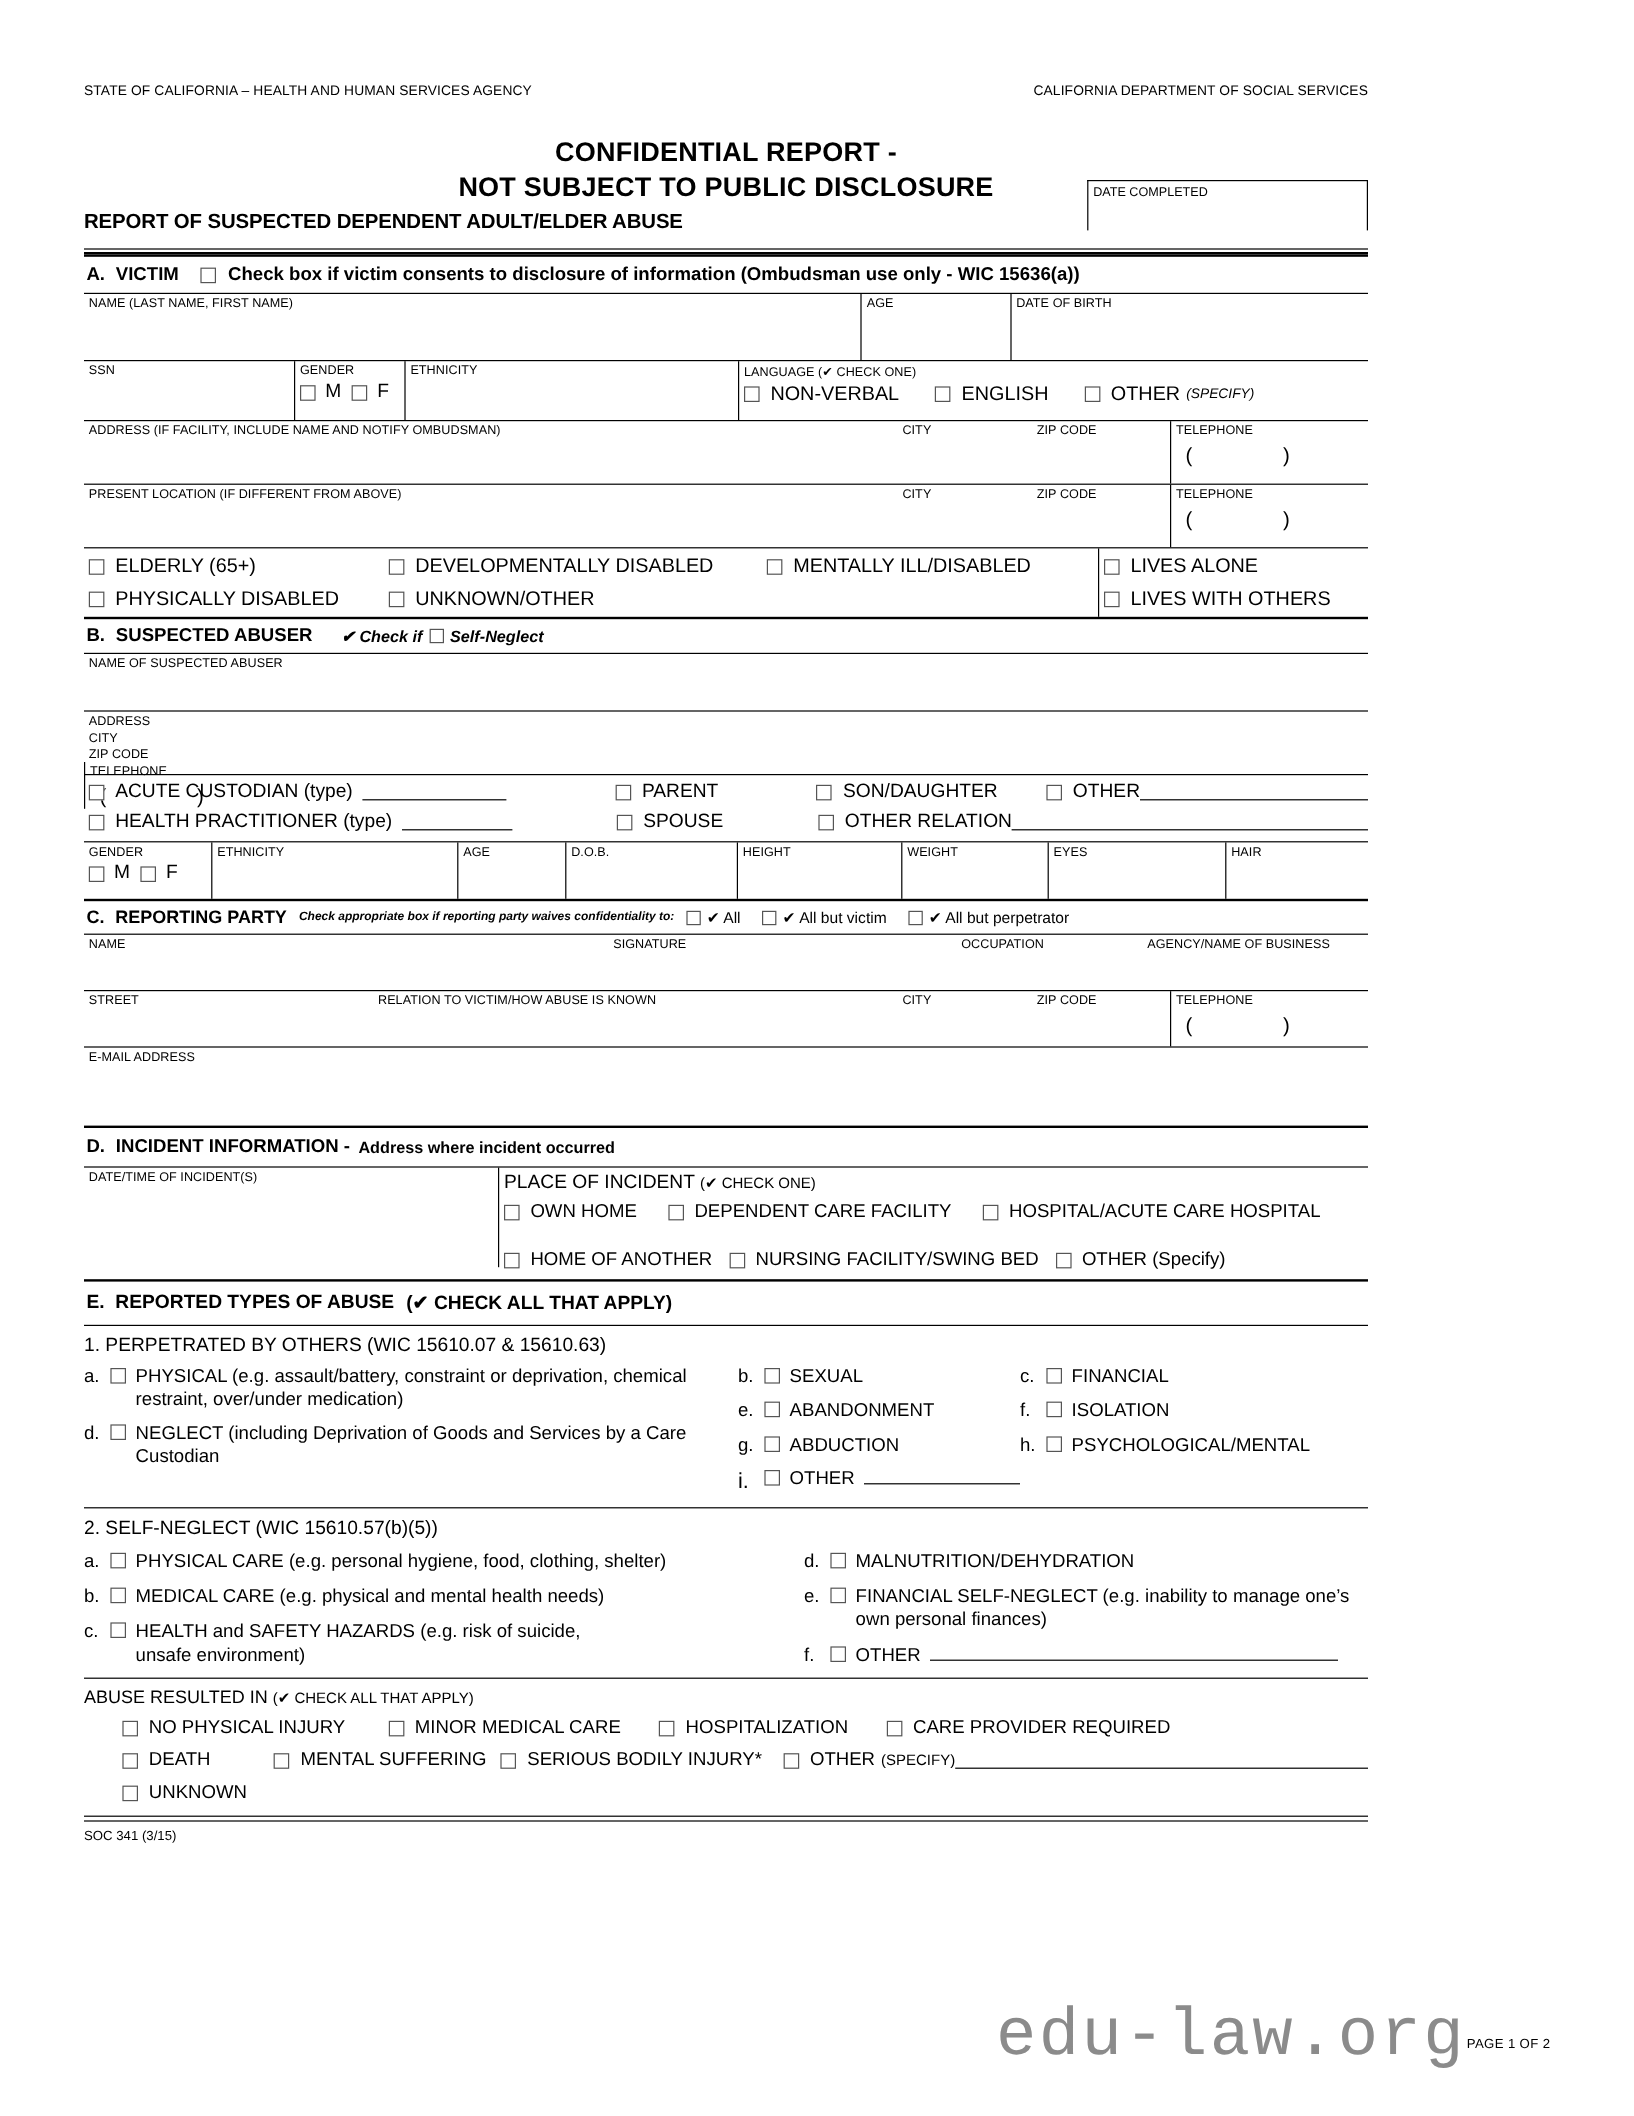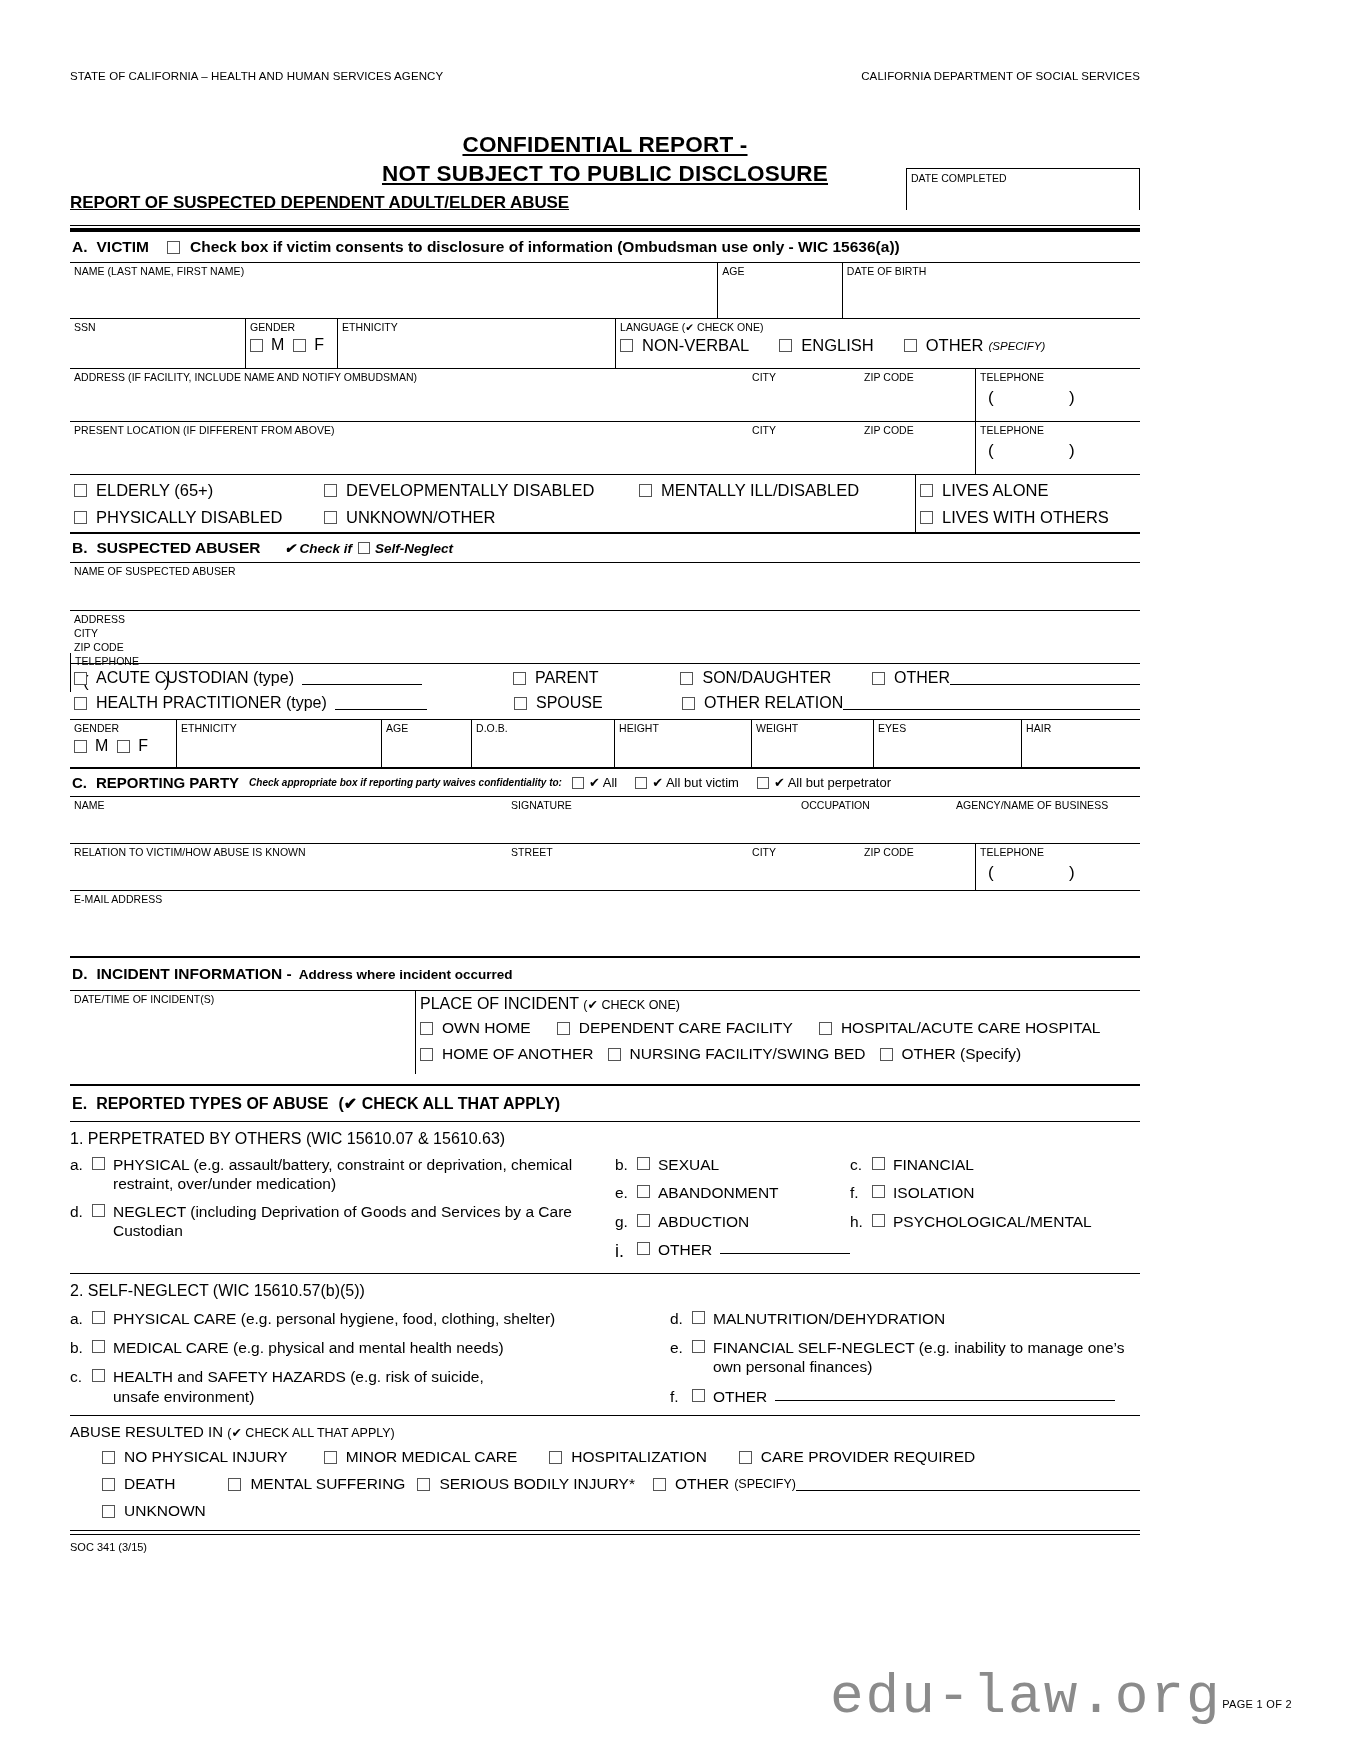--- a/index.html
+++ b/index.html
@@ -8,21 +8,21 @@
     background: #ffffff;
     font-family: "Liberation Sans", sans-serif;
     color: #000;
     position: relative;
     overflow: hidden;
   }
   .page { position: absolute; left: 70px; top: 0; width: 1070px; }
 
   
   .agency-row { display: flex; justify-content: space-between; padding-top: 70px; font-size: 11.5px; letter-spacing: .1px; }
-  .title-block { margin-top: 48px; position: relative; text-decoration: underline; }
+  .title-block { margin-top: 30px; position: relative; }
   .doc-title { text-align: center; font-size: 22.5px; font-weight: bold; line-height: 1.30; letter-spacing: .2px; padding-right: 0px; }
   .subtitle-row { display: flex; align-items: flex-end; margin-top: 4px; }
   .subtitle { font-size: 17px; font-weight: bold; letter-spacing: -.1px; white-space: nowrap; text-align: right; }
 
   .date-completed-box {
     position: absolute; right: 0px; top: 38px; width: 234px; height: 42px;
     border: 1px solid #000; border-bottom: none;
   }
   .date-completed-box .lbl { font-size: 10.5px; padding: 3px 0 0 4px; }
 
@@ -360,25 +360,25 @@
     </div>
     <div class="cell" style="width:155px;border-left:none;">
       <div class="lbl">OCCUPATION</div>
     </div>
     <div class="cell" style="width:188px;border-left:none;">
       <div class="lbl">AGENCY/NAME OF BUSINESS</div>
     </div>
   </div>
 
   <div class="fieldrow" style="height:47px;">
+    <div class="cell" style="width:241px;border-left:none;">
+      <div class="lbl">STREET</div>
+    </div>
     <div class="cell" style="width:437px;border-left:none;">
       <div class="lbl">RELATION TO VICTIM/HOW ABUSE IS KNOWN</div>
-    </div>
-    <div class="cell" style="width:241px;border-left:none;">
-      <div class="lbl">STREET</div>
     </div>
     <div class="cell" style="width:112px;border-left:none;">
       <div class="lbl">CITY</div>
     </div>
     <div class="cell" style="width:115px;border-left:none;">
       <div class="lbl">ZIP CODE</div>
     </div>
     <div class="cell" style="width:165px;">
       <div class="lbl">TELEPHONE</div>
       <div class="paren">(&nbsp;&nbsp;)</div>
@@ -414,21 +414,21 @@
         </span>
         <span class="opt" style="margin-right:26px;">
           <span class="cb"></span>
           <span>DEPENDENT CARE FACILITY</span>
         </span>
         <span class="opt">
           <span class="cb"></span>
           <span>HOSPITAL/ACUTE CARE HOSPITAL</span>
         </span>
       </div>
-      <div class="optrow" style="margin-top:8px;font-size:15.5px;">
+      <div class="optrow" style="margin-top:22px;font-size:15.5px;">
         <span class="opt" style="margin-right:14px;">
           <span class="cb"></span>
           <span>HOME OF ANOTHER</span>
         </span>
         <span class="opt" style="margin-right:14px;">
           <span class="cb"></span>
           <span>NURSING FACILITY/SWING BED</span>
         </span>
         <span class="opt">
           <span class="cb"></span>

